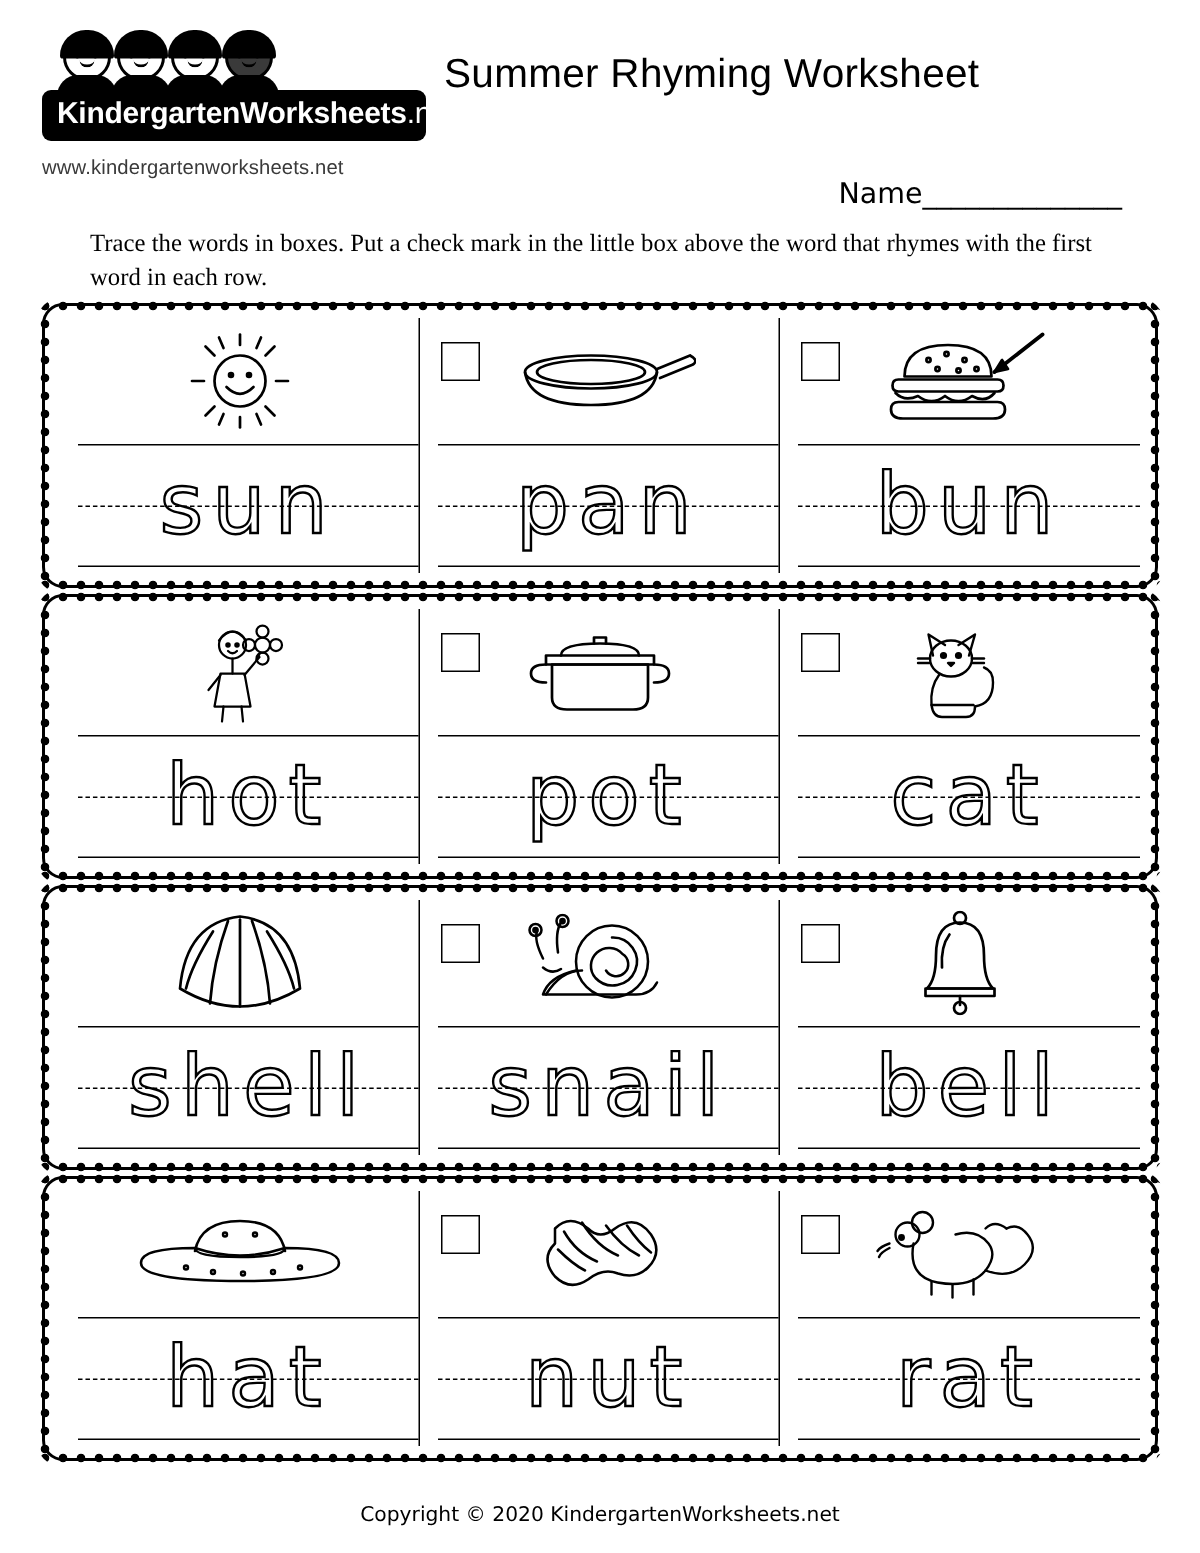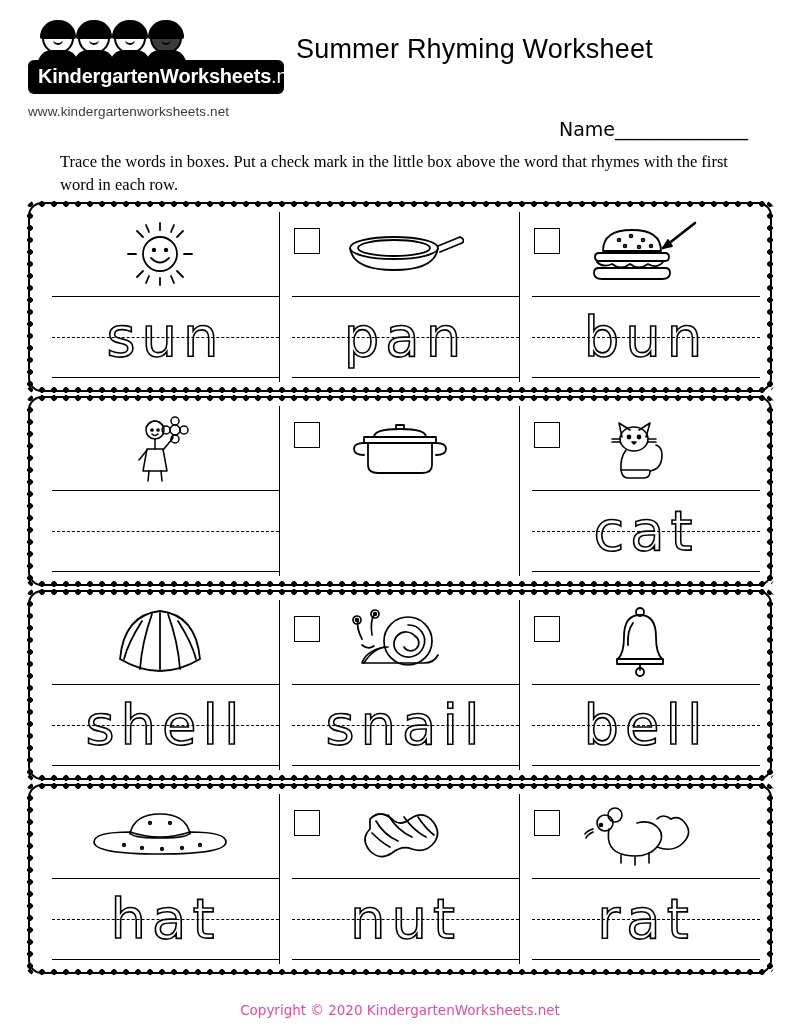--- a/index.html
+++ b/index.html
@@ -221,21 +221,21 @@
   }
 
   
   .footer {
     position: absolute;
     left: 0; right: 0; bottom: 14px;
     text-align: center;
     font-size: 13.5px;
     font-family: "DejaVu Sans", sans-serif;
     line-height: 1.45;
-    color: #ec4899;
+    color: #000000;
   }
 </style>
 </head>
 <body>
 
 <div class="header">
 
   <div class="logo-block">
     <div class="logo-kids">
       <div class="kid k1">
@@ -409,38 +409,45 @@
                   <circle cx="41" cy="18" r="4"></circle>
                 <path d="M48 24 l-2 4"></path>
               </g>
             </svg>
           </div>
         </div>
         <div class="lines">
           <div class="line-top"></div>
             <div class="line-mid"></div>
             <div class="line-bottom"></div>
+          <div class="trace-word">hot</div>
         </div>
       </div>
 
       <div class="cell">
         <div class="pic-area">
           <div class="checkbox"></div>
           <div class="art">
             <svg width="112" height="62" viewBox="0 0 112 62">
               <g fill="none" stroke="#000" stroke-width="1.8" stroke-linejoin="round" stroke-linecap="round">
                 <path d="M24 26 h64 v22 q0 8 -10 8 h-44 q-10 0 -10 -8 z"></path>
                 <path d="M20 20 h72 v6 h-72 z"></path>
                 <path d="M30 20 q0 -8 26 -8 q26 0 26 8"></path>
                 <path d="M52 12 v-4 h8 v4"></path>
                 <path d="M20 26 q-10 0 -10 6 q0 6 10 6"></path>
                 <path d="M92 26 q10 0 10 6 q0 6 -10 6"></path>
               </g>
             </svg>
           </div>
+        </div>
+        <div class="lines">
+          <div class="line-top"></div>
+            <div class="line-mid"></div>
+            <div class="line-bottom"></div>
+          <div class="trace-word">pot</div>
         </div>
       </div>
 
       <div class="cell">
         <div class="pic-area">
           <div class="checkbox"></div>
           <div class="art">
             <svg width="84" height="70" viewBox="0 0 84 70">
               <g fill="none" stroke="#000" stroke-width="1.6" stroke-linejoin="round" stroke-linecap="round">
                 <path d="M24 24 l-3 -14 l11 7"></path>

